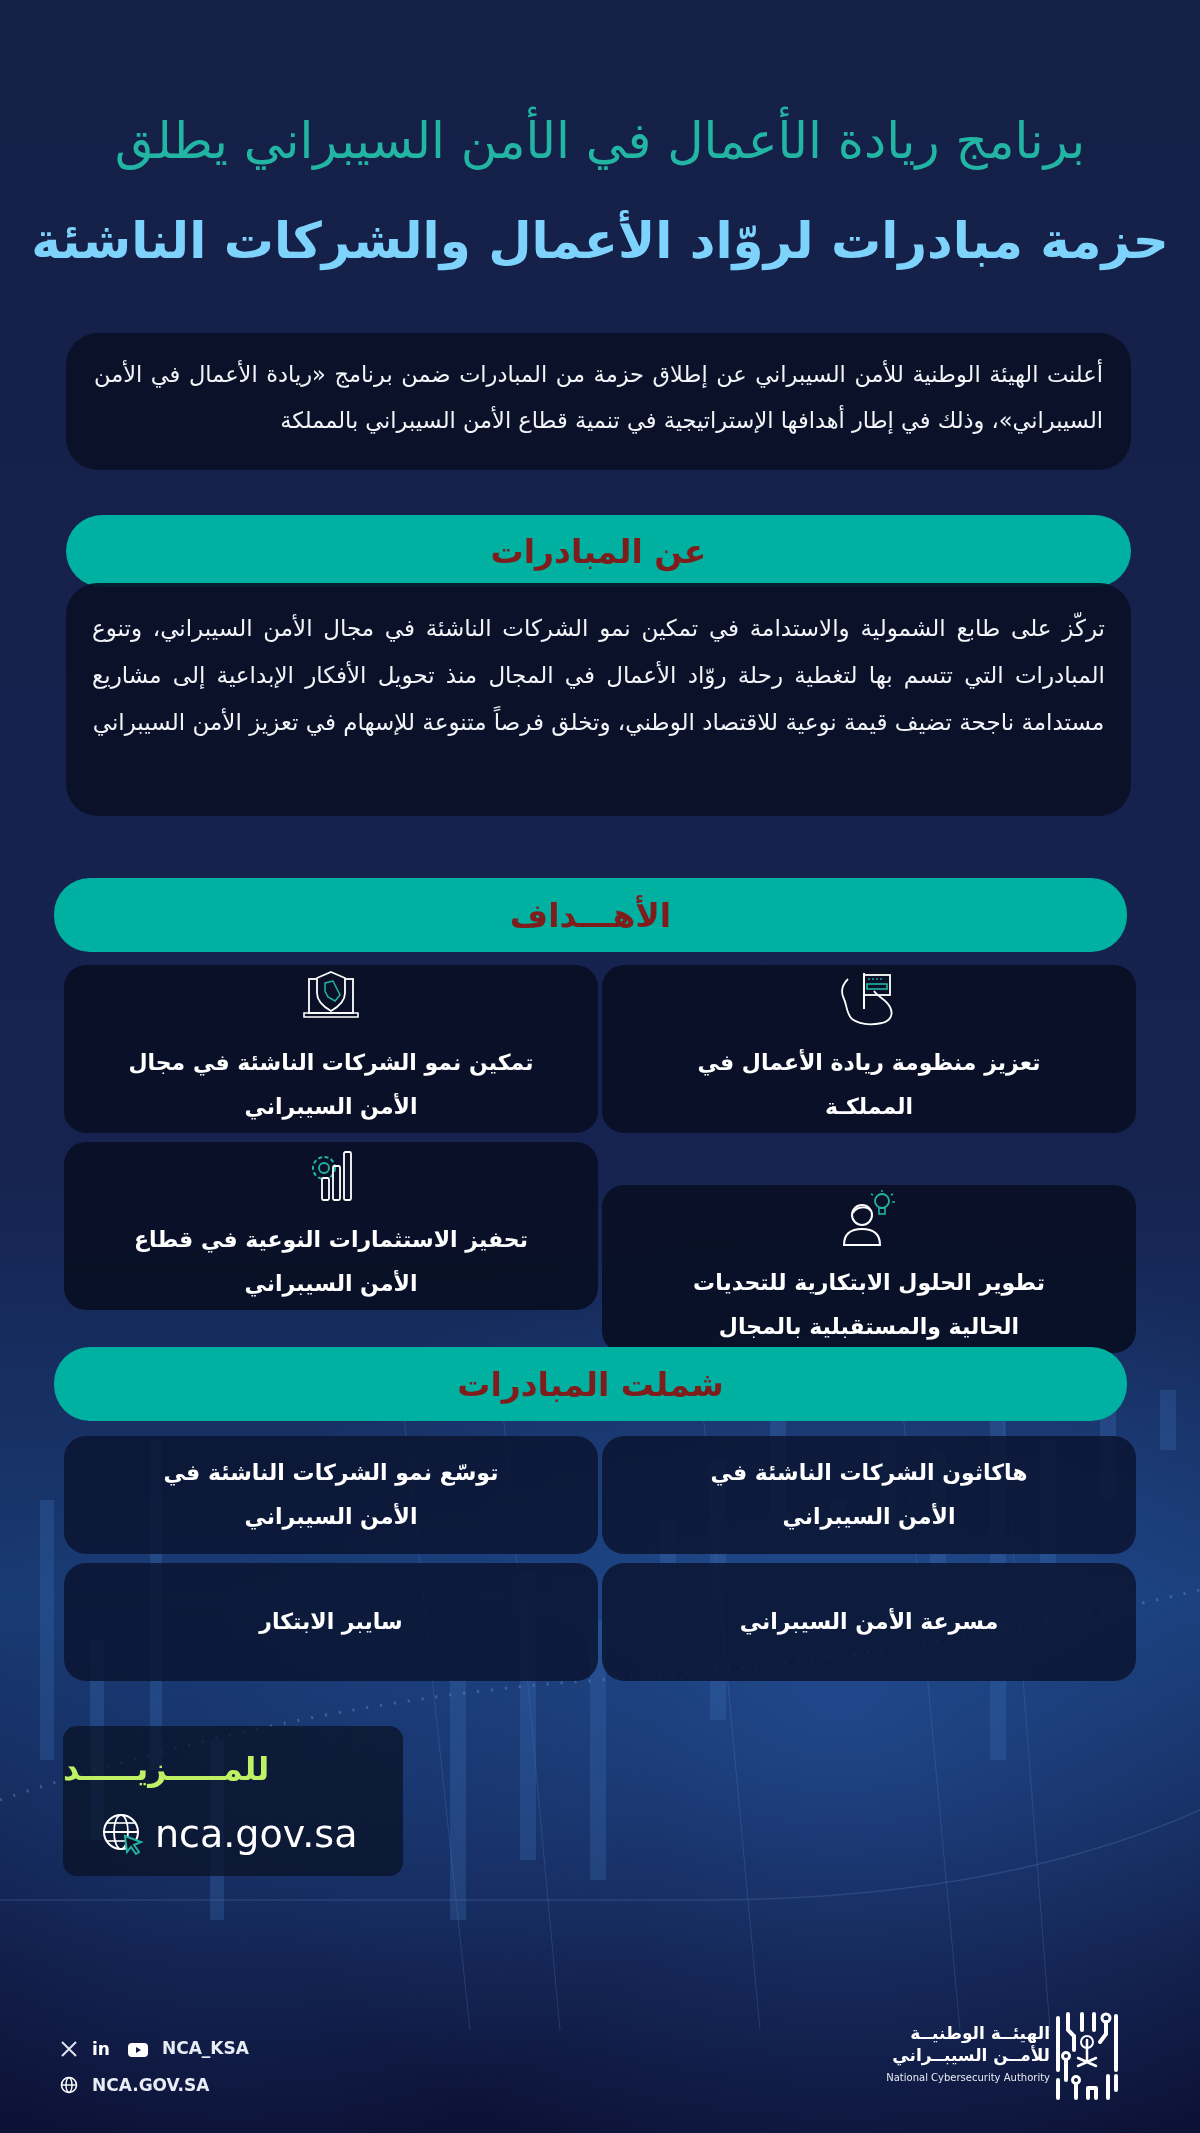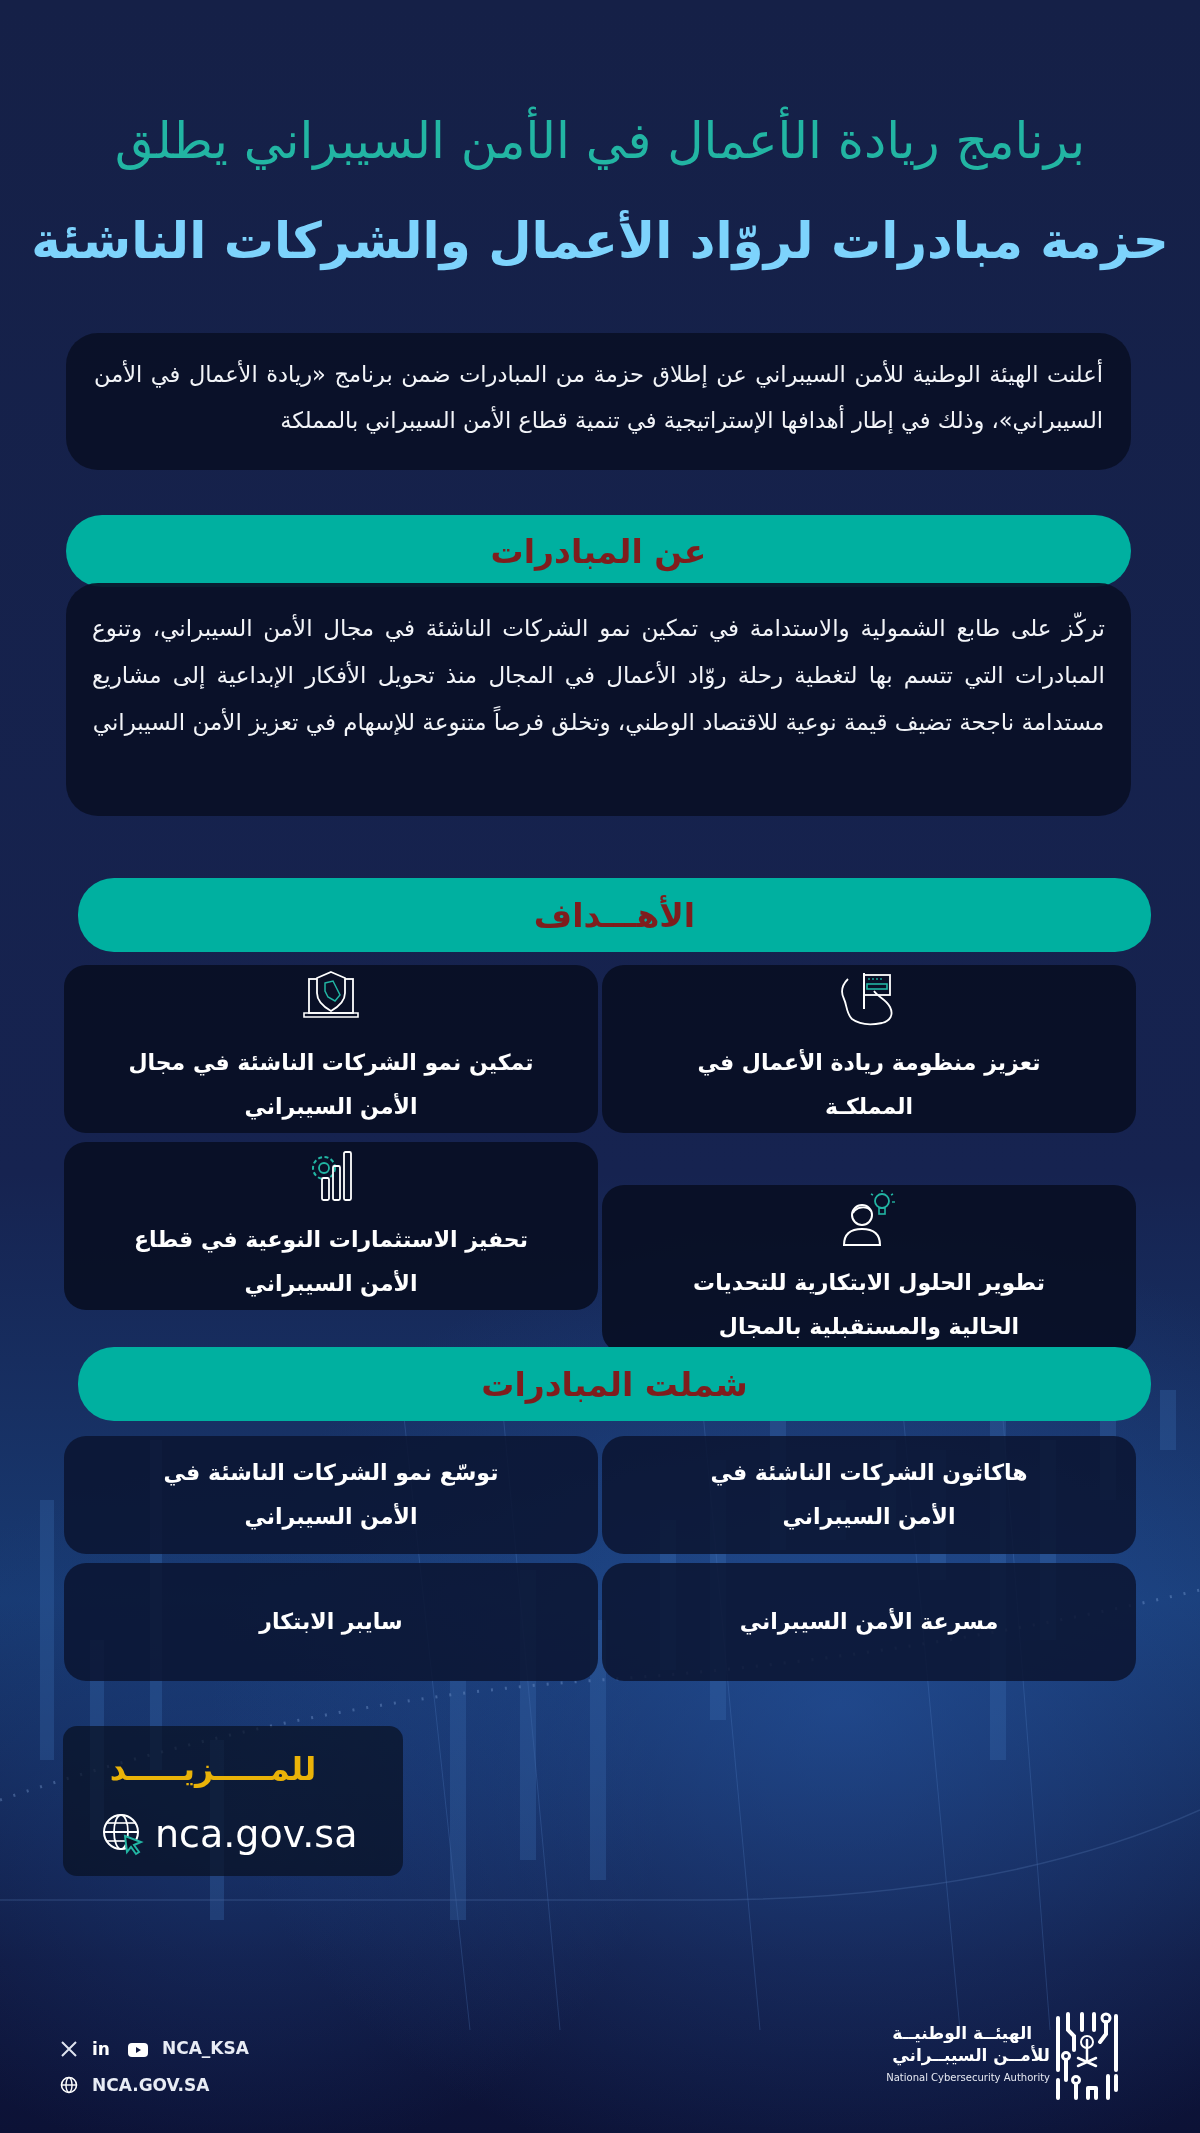--- a/index.html
+++ b/index.html
@@ -42,21 +42,21 @@
   .intro { left: 66px; top: 333px; width: 1065px; height: 137px; padding: 18px 28px; }
   .intro p { font-size: 22.5px; line-height: 46px; text-align: justify; color: #f2f4f8; }
 
   .pill {
     position: absolute; left: 66px; width: 1065px; height: 72px;
     background: #00b0a0; border-radius: 36px;
     display: flex; align-items: center; justify-content: center;
     direction: rtl;
   }
   .pill span { font-size: 33px; color: #7f1d1d; font-weight: bold; }
-  .pill.wide { left: 78px; width: 1073px; }
+  .pill.wide { left: 54px; width: 1073px; }
 
   .about { left: 66px; top: 583px; width: 1065px; height: 233px; padding: 22px 26px; }
   .about p { font-size: 23px; line-height: 47px; text-align: justify; text-align-last: center; color: #f2f4f8; }
 
   .goal, .init {
     position: absolute; width: 534px;
     background: rgba(8, 14, 34, 0.9);
     border-radius: 22px;
     display: flex; flex-direction: column; align-items: center; justify-content: center;
     direction: rtl; text-align: center;
@@ -64,33 +64,33 @@
   .goal .icon { width: 62px; height: 58px; margin-bottom: 14px; }
   .goal .lbl { font-size: 22px; line-height: 44px; font-weight: bold; color: #ffffff; max-width: 420px; }
   .init .lbl { font-size: 22px; line-height: 44px; font-weight: bold; color: #ffffff; max-width: 380px; }
   .init { background: rgba(10, 20, 48, 0.85); }
 
   .more {
     position: absolute; left: 63px; top: 1726px; width: 340px; height: 150px;
     background: rgba(8, 16, 34, 0.72); border-radius: 14px;
   }
   .more .more-title {
-    position: absolute; top: 24px; left: 0; width: 300px; text-align: center; direction: rtl;
-    font-size: 32px; font-weight: bold; color: #eab308; letter-spacing: 2px;
+    position: absolute; top: 24px; left: 0; width: 300px; text-align: left; direction: rtl;
+    font-size: 32px; font-weight: bold; color: #bef264; letter-spacing: 2px;
   }
   .more .url { position: absolute; top: 86px; left: 38px; display: flex; align-items: center; gap: 10px; }
   .more .url span { font-size: 38px; color: #ffffff; font-family: "DejaVu Sans", sans-serif; }
 
   .social { position: absolute; left: 60px; top: 2038px; display: flex; align-items: flex-end; gap: 14px; }
   .social span.txt { font-size: 17px; font-weight: bold; color: #e8ecf5; }
   .site { position: absolute; left: 60px; top: 2075px; display: flex; align-items: center; gap: 14px; }
   .site span.txt { font-size: 17px; font-weight: bold; color: #e8ecf5; }
 
   .logo { position: absolute; left: 892px; top: 2010px; width: 250px; height: 95px; }
-  .logo .ar { position: absolute; right: 92px; top: 12px; text-align: left; direction: rtl; font-size: 17px; font-weight: bold; line-height: 22px; color: #fff; }
+  .logo .ar { position: absolute; right: 92px; top: 12px; text-align: right; direction: rtl; font-size: 17px; font-weight: bold; line-height: 22px; color: #fff; }
   .logo .en { position: absolute; right: 92px; top: 62px; font-size: 10px; color: #e6e9f2; white-space: nowrap; }
   .logo svg { position: absolute; right: 20px; top: 0; }
 </style>
 </head>
 <body>
 
 <div class="bg"></div>
 
 <svg class="bars" viewBox="0 0 1200 650" preserveAspectRatio="none">
   <g fill="#3d6fb5" opacity="0.55">

